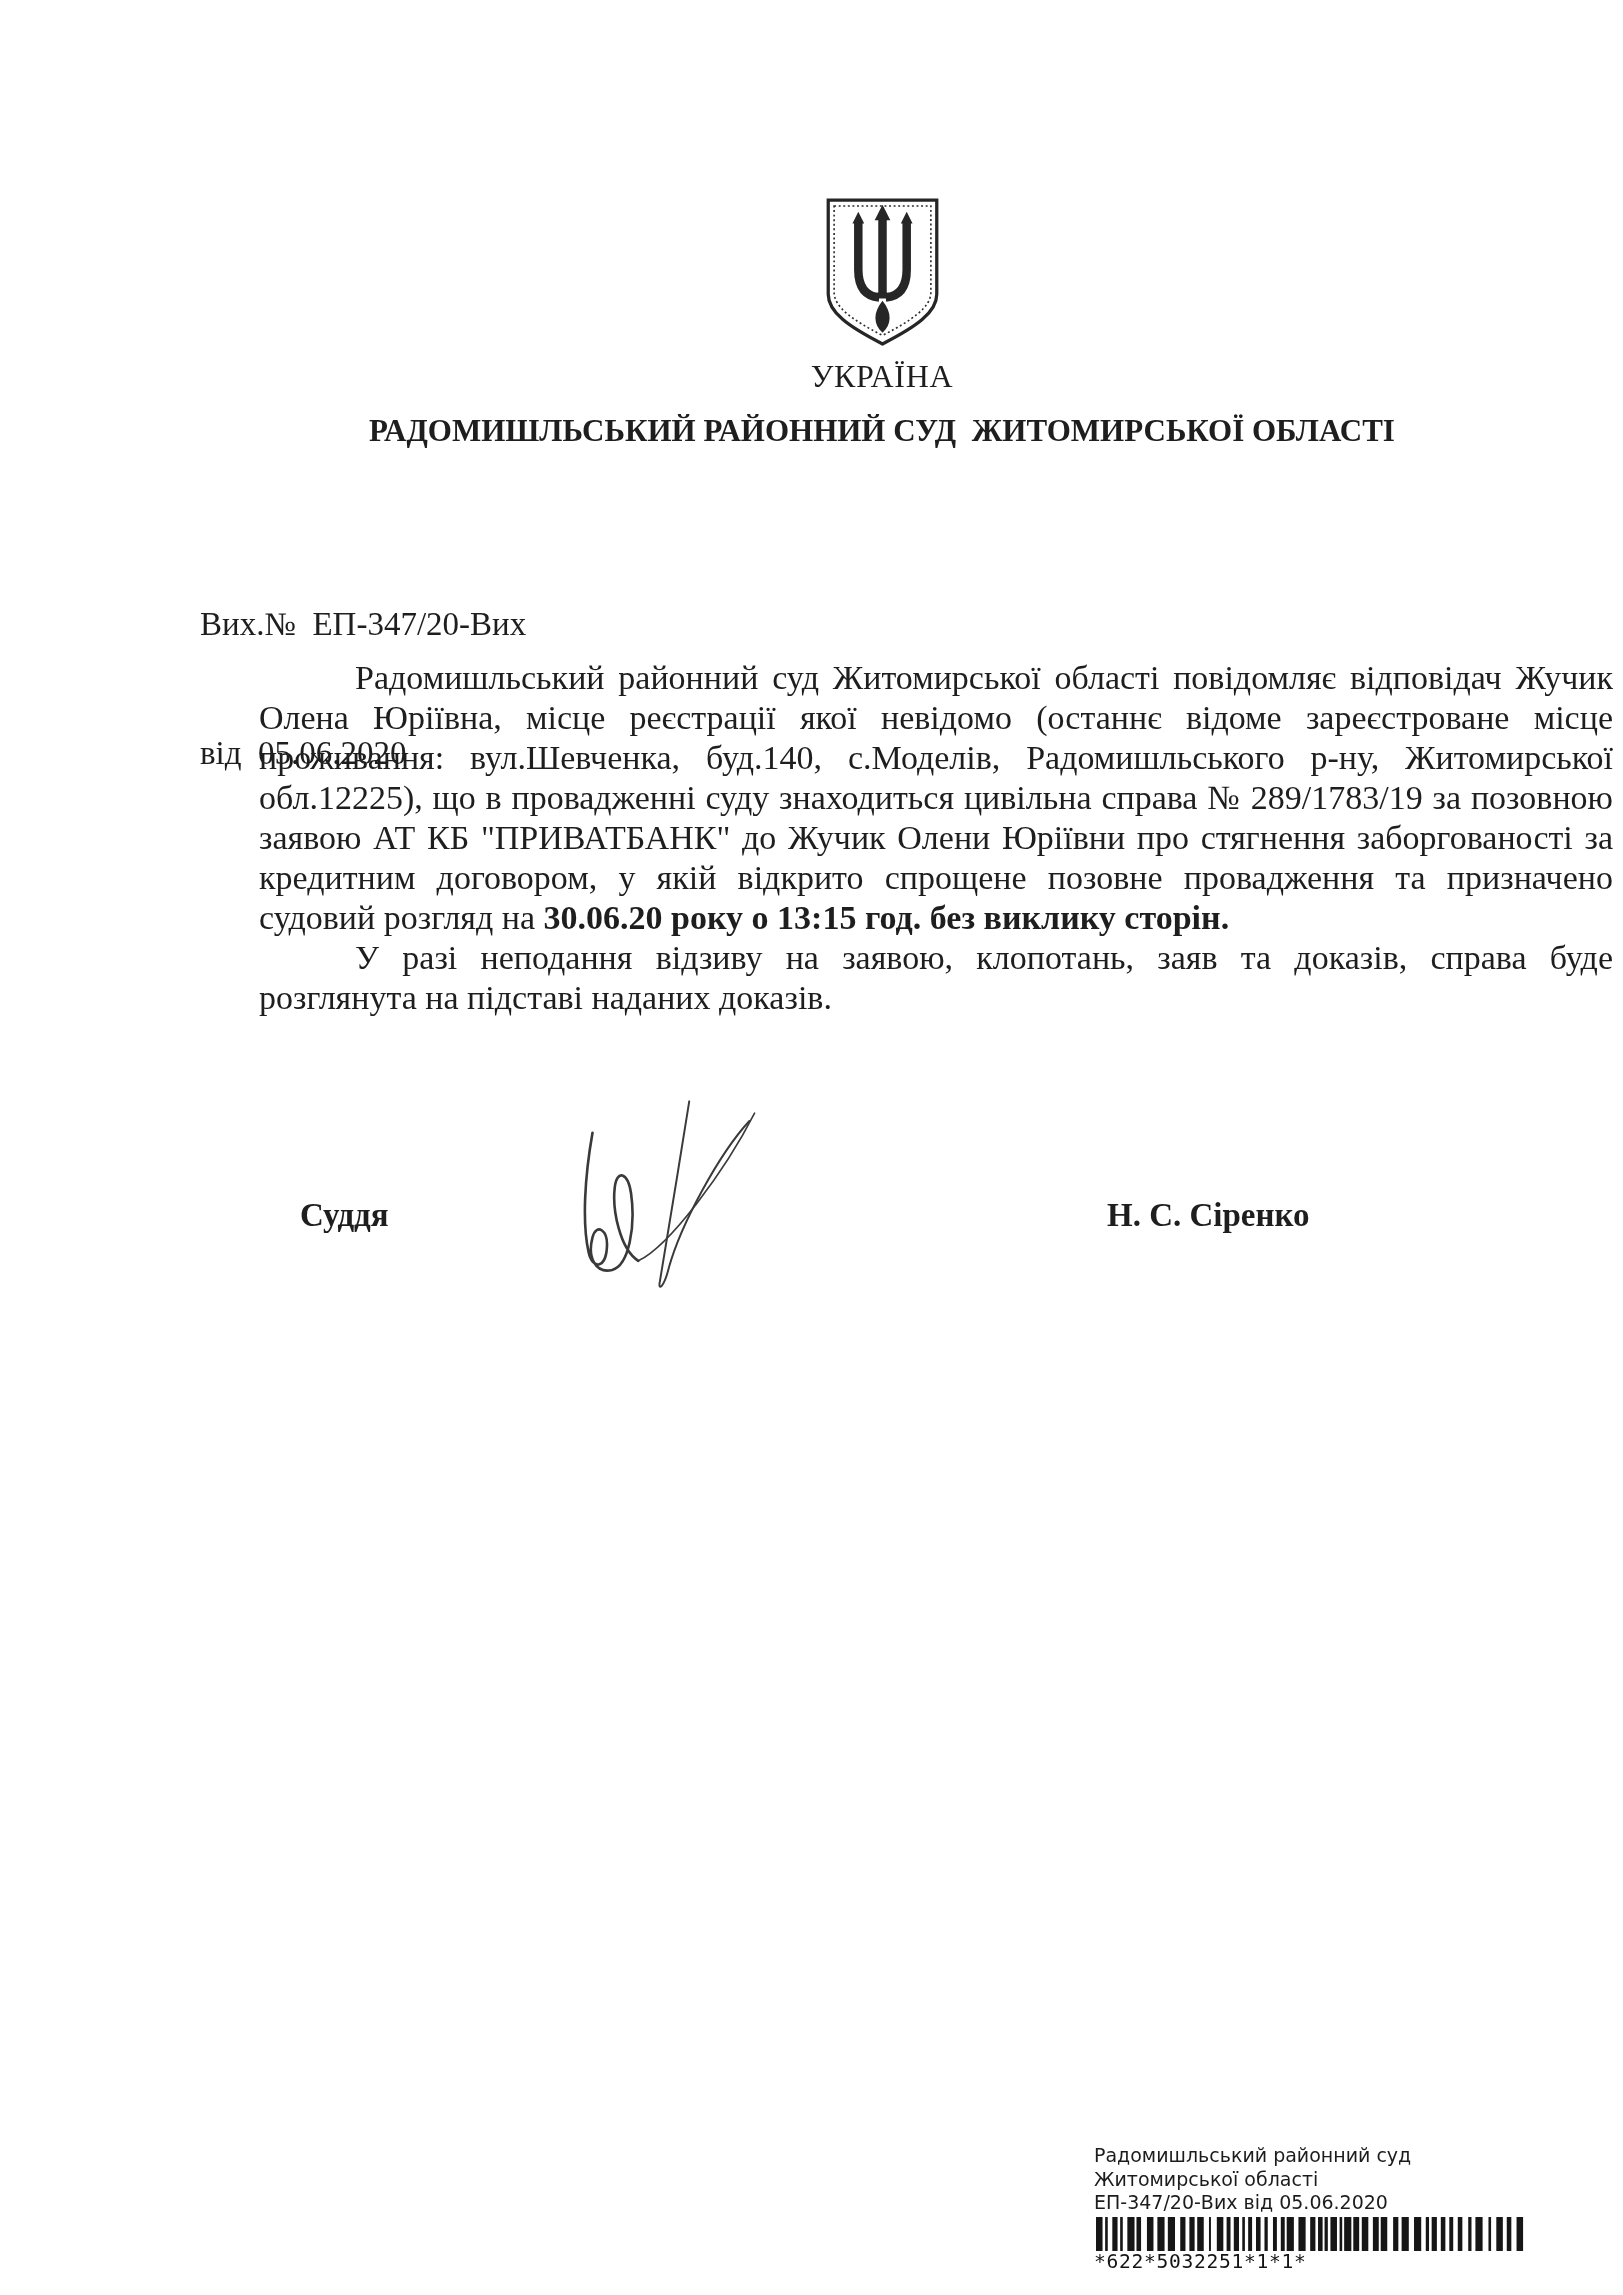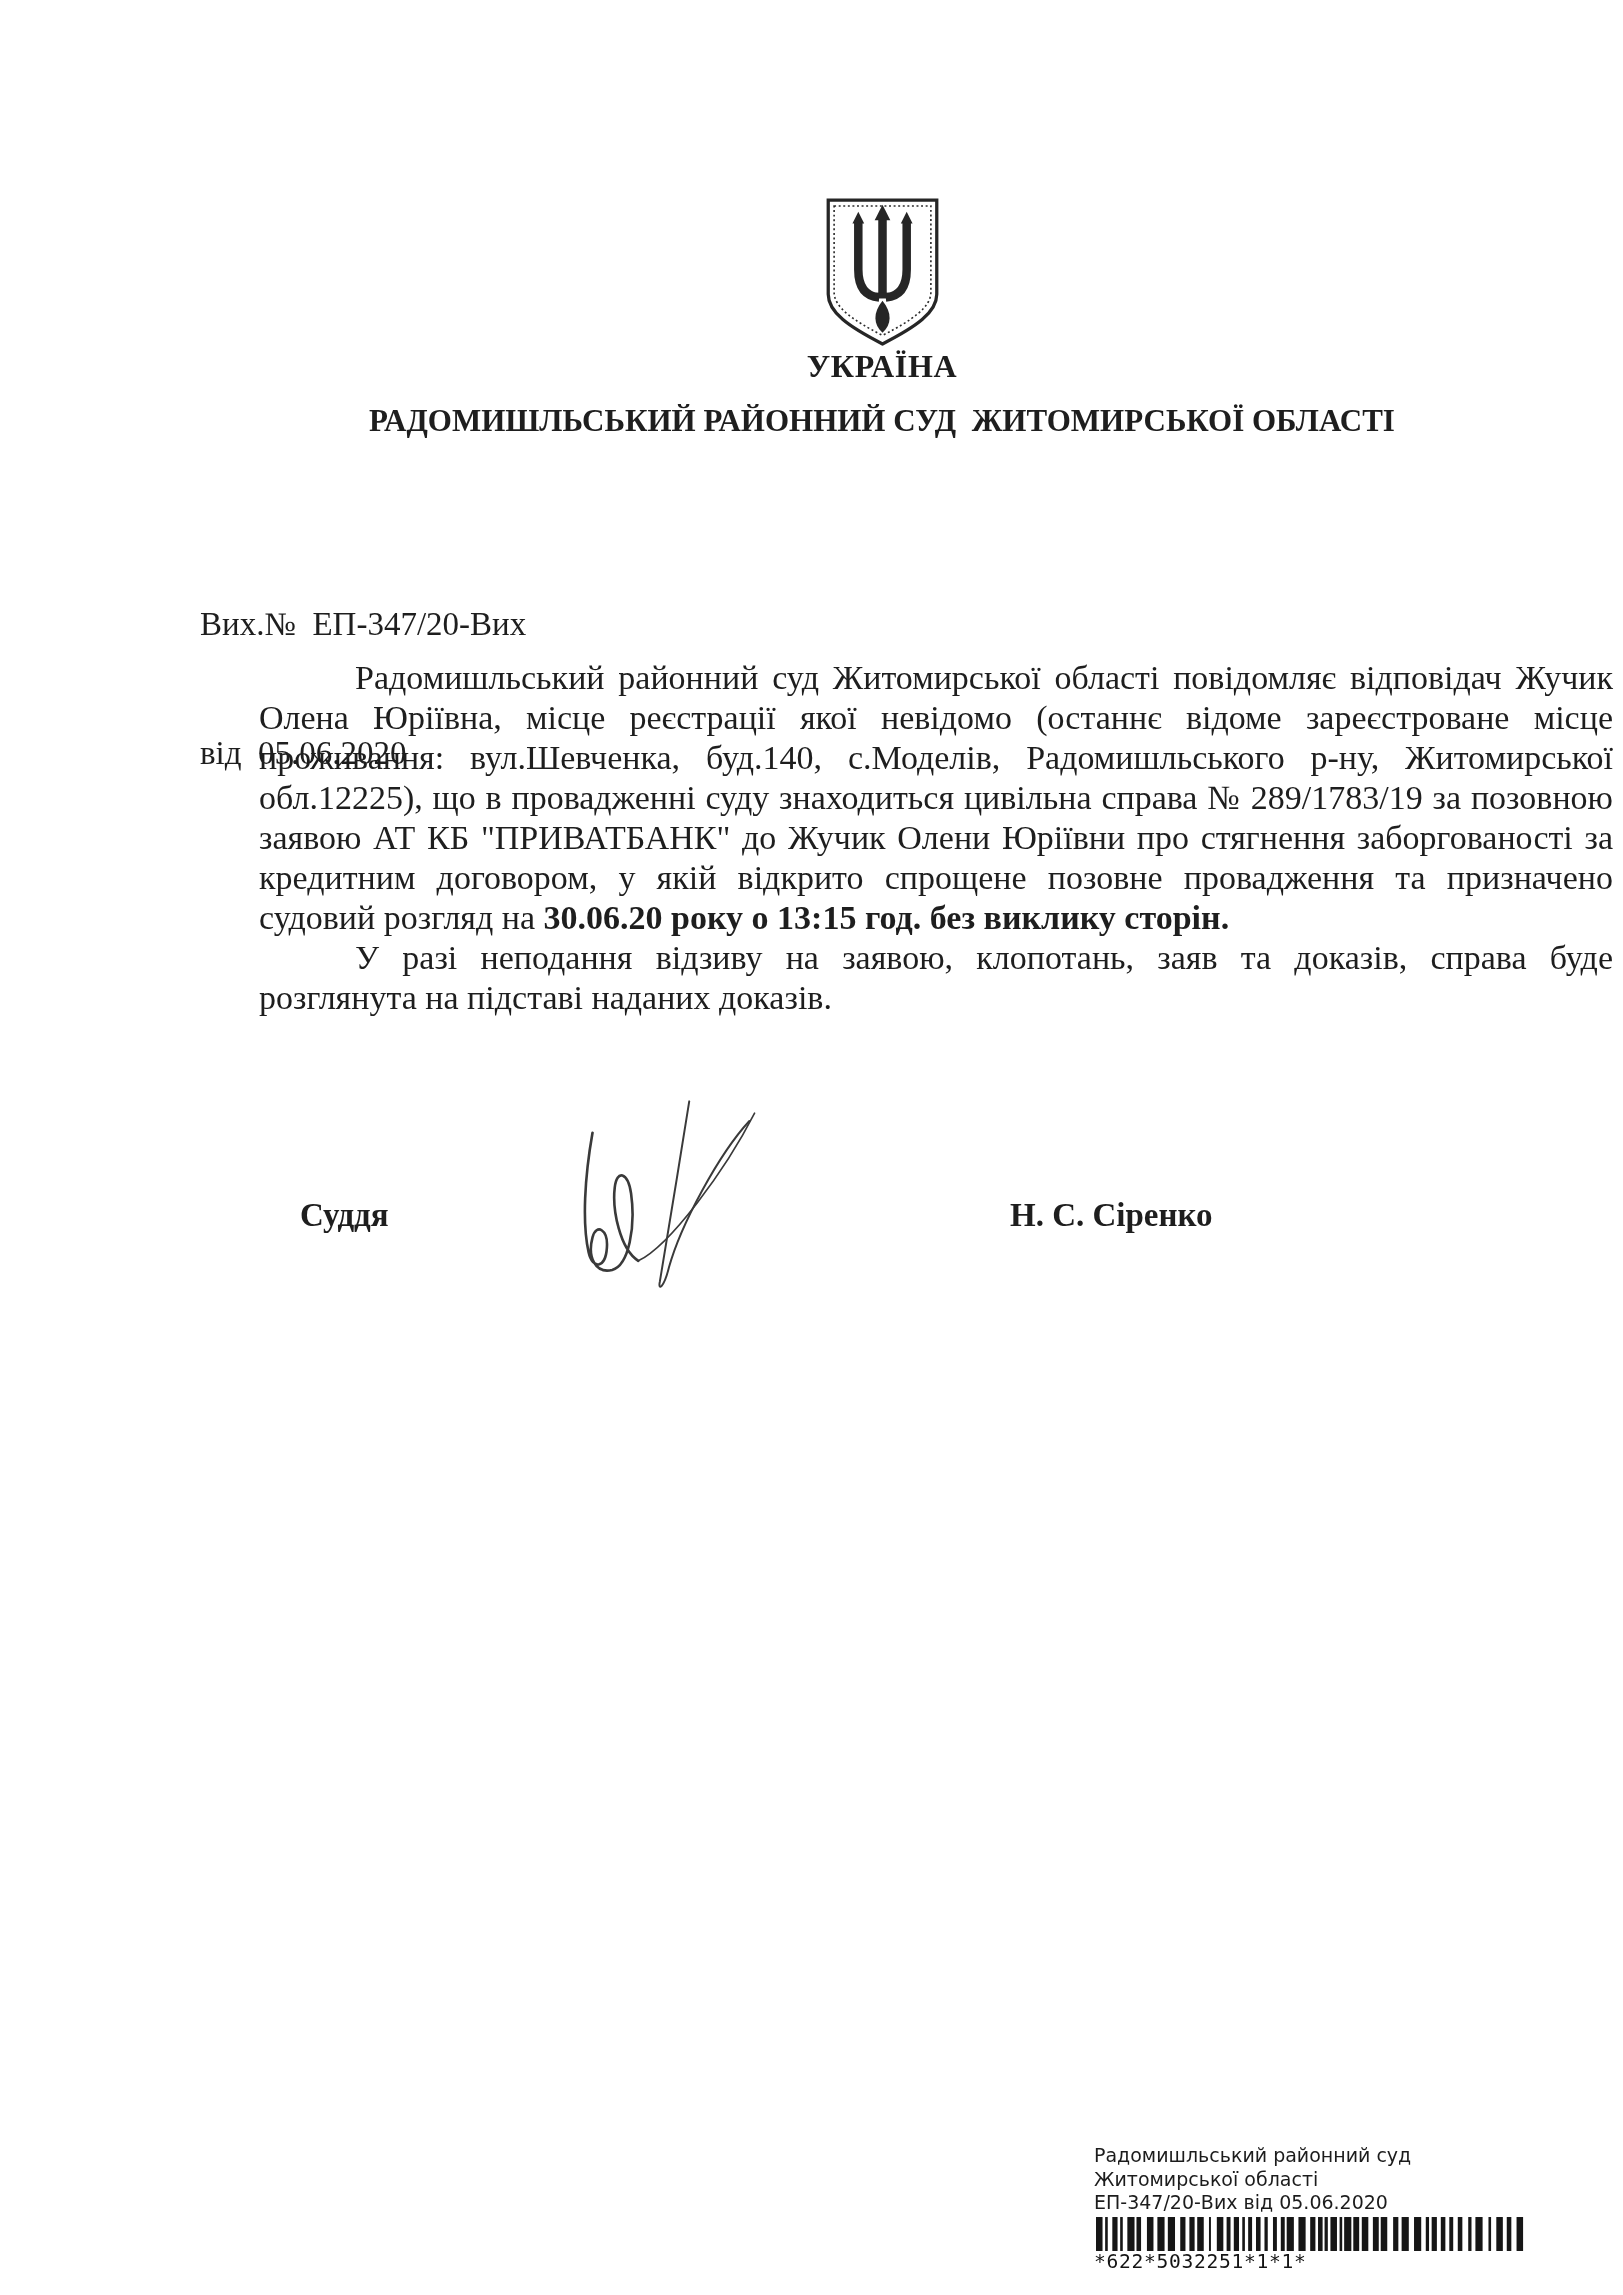--- a/index.html
+++ b/index.html
@@ -11,22 +11,22 @@
     color:#1e1e1e;
     overflow:hidden;
   }
   
   .header{
     position:absolute;left:170px;top:196px;width:1424px;
     text-align:center;
   }
   .emblem{display:block;margin:0 auto;}
   .country{
-    margin-top:0;
-    font-size:32px;font-weight:bold;letter-spacing:0.7px;
+    margin-top:10px;
+    font-size:32px;font-weight:normal;letter-spacing:0.7px;
     white-space:pre-wrap;
   }
   .court-name{
     margin-top:18px;
     font-size:31px;font-weight:bold;
     white-space:pre-wrap;
   }
   .court-address{
     margin-top:5.2px;
     font-size:30px;
@@ -49,21 +49,21 @@
     text-indent:96px;
   }
   .body-text b{font-weight:bold;}
   
   .sign-row{position:absolute;left:0;top:1197px;width:1623px;height:52px;padding-left:13px;}
   .sign-role{
     position:absolute;left:300px;top:0;
     font-size:33px;font-weight:bold;
   }
   .sign-name{
-    position:absolute;left:1010px;top:0;
+    position:absolute;left:1107px;top:0;
     font-size:33px;font-weight:bold;
     white-space:pre-wrap;
   }
   .signature-svg{position:absolute;left:552px;top:1092px;}
   
   .footer{
     position:absolute;left:1094px;top:2144px;width:434px;
     font-family:"DejaVu Sans", sans-serif;
     font-size:19px;line-height:23.5px;color:#1c1c1c;
   }

